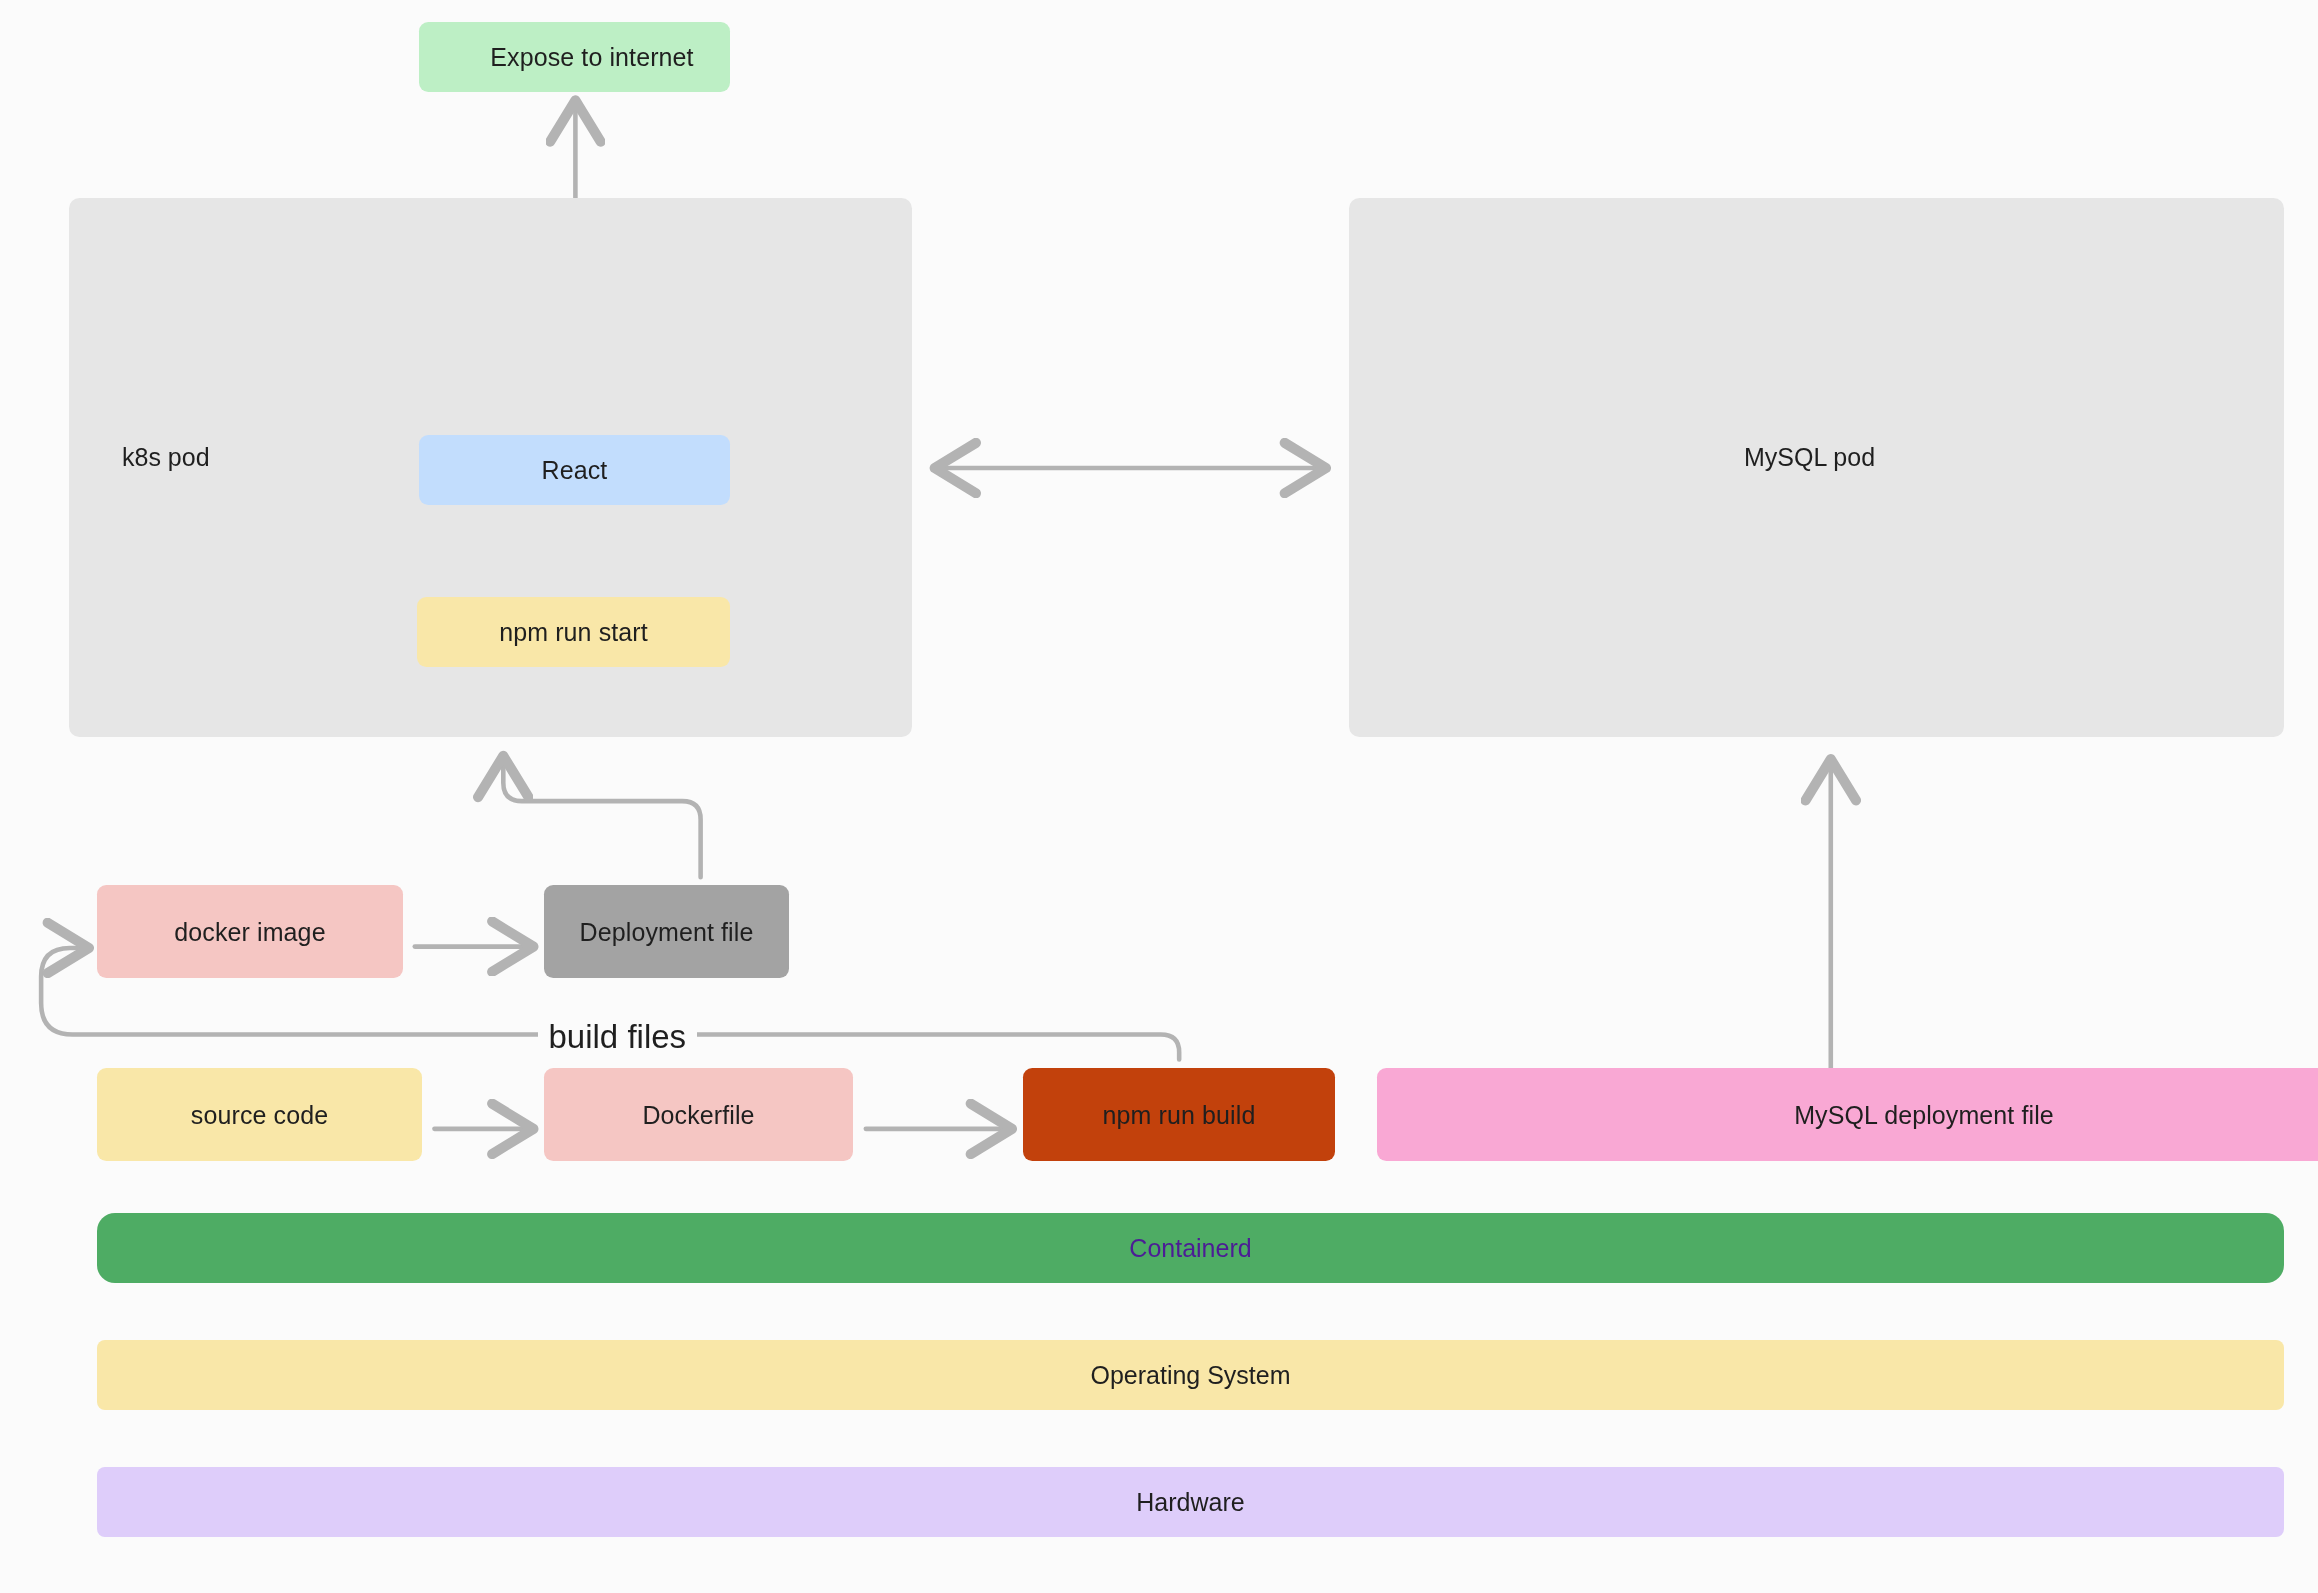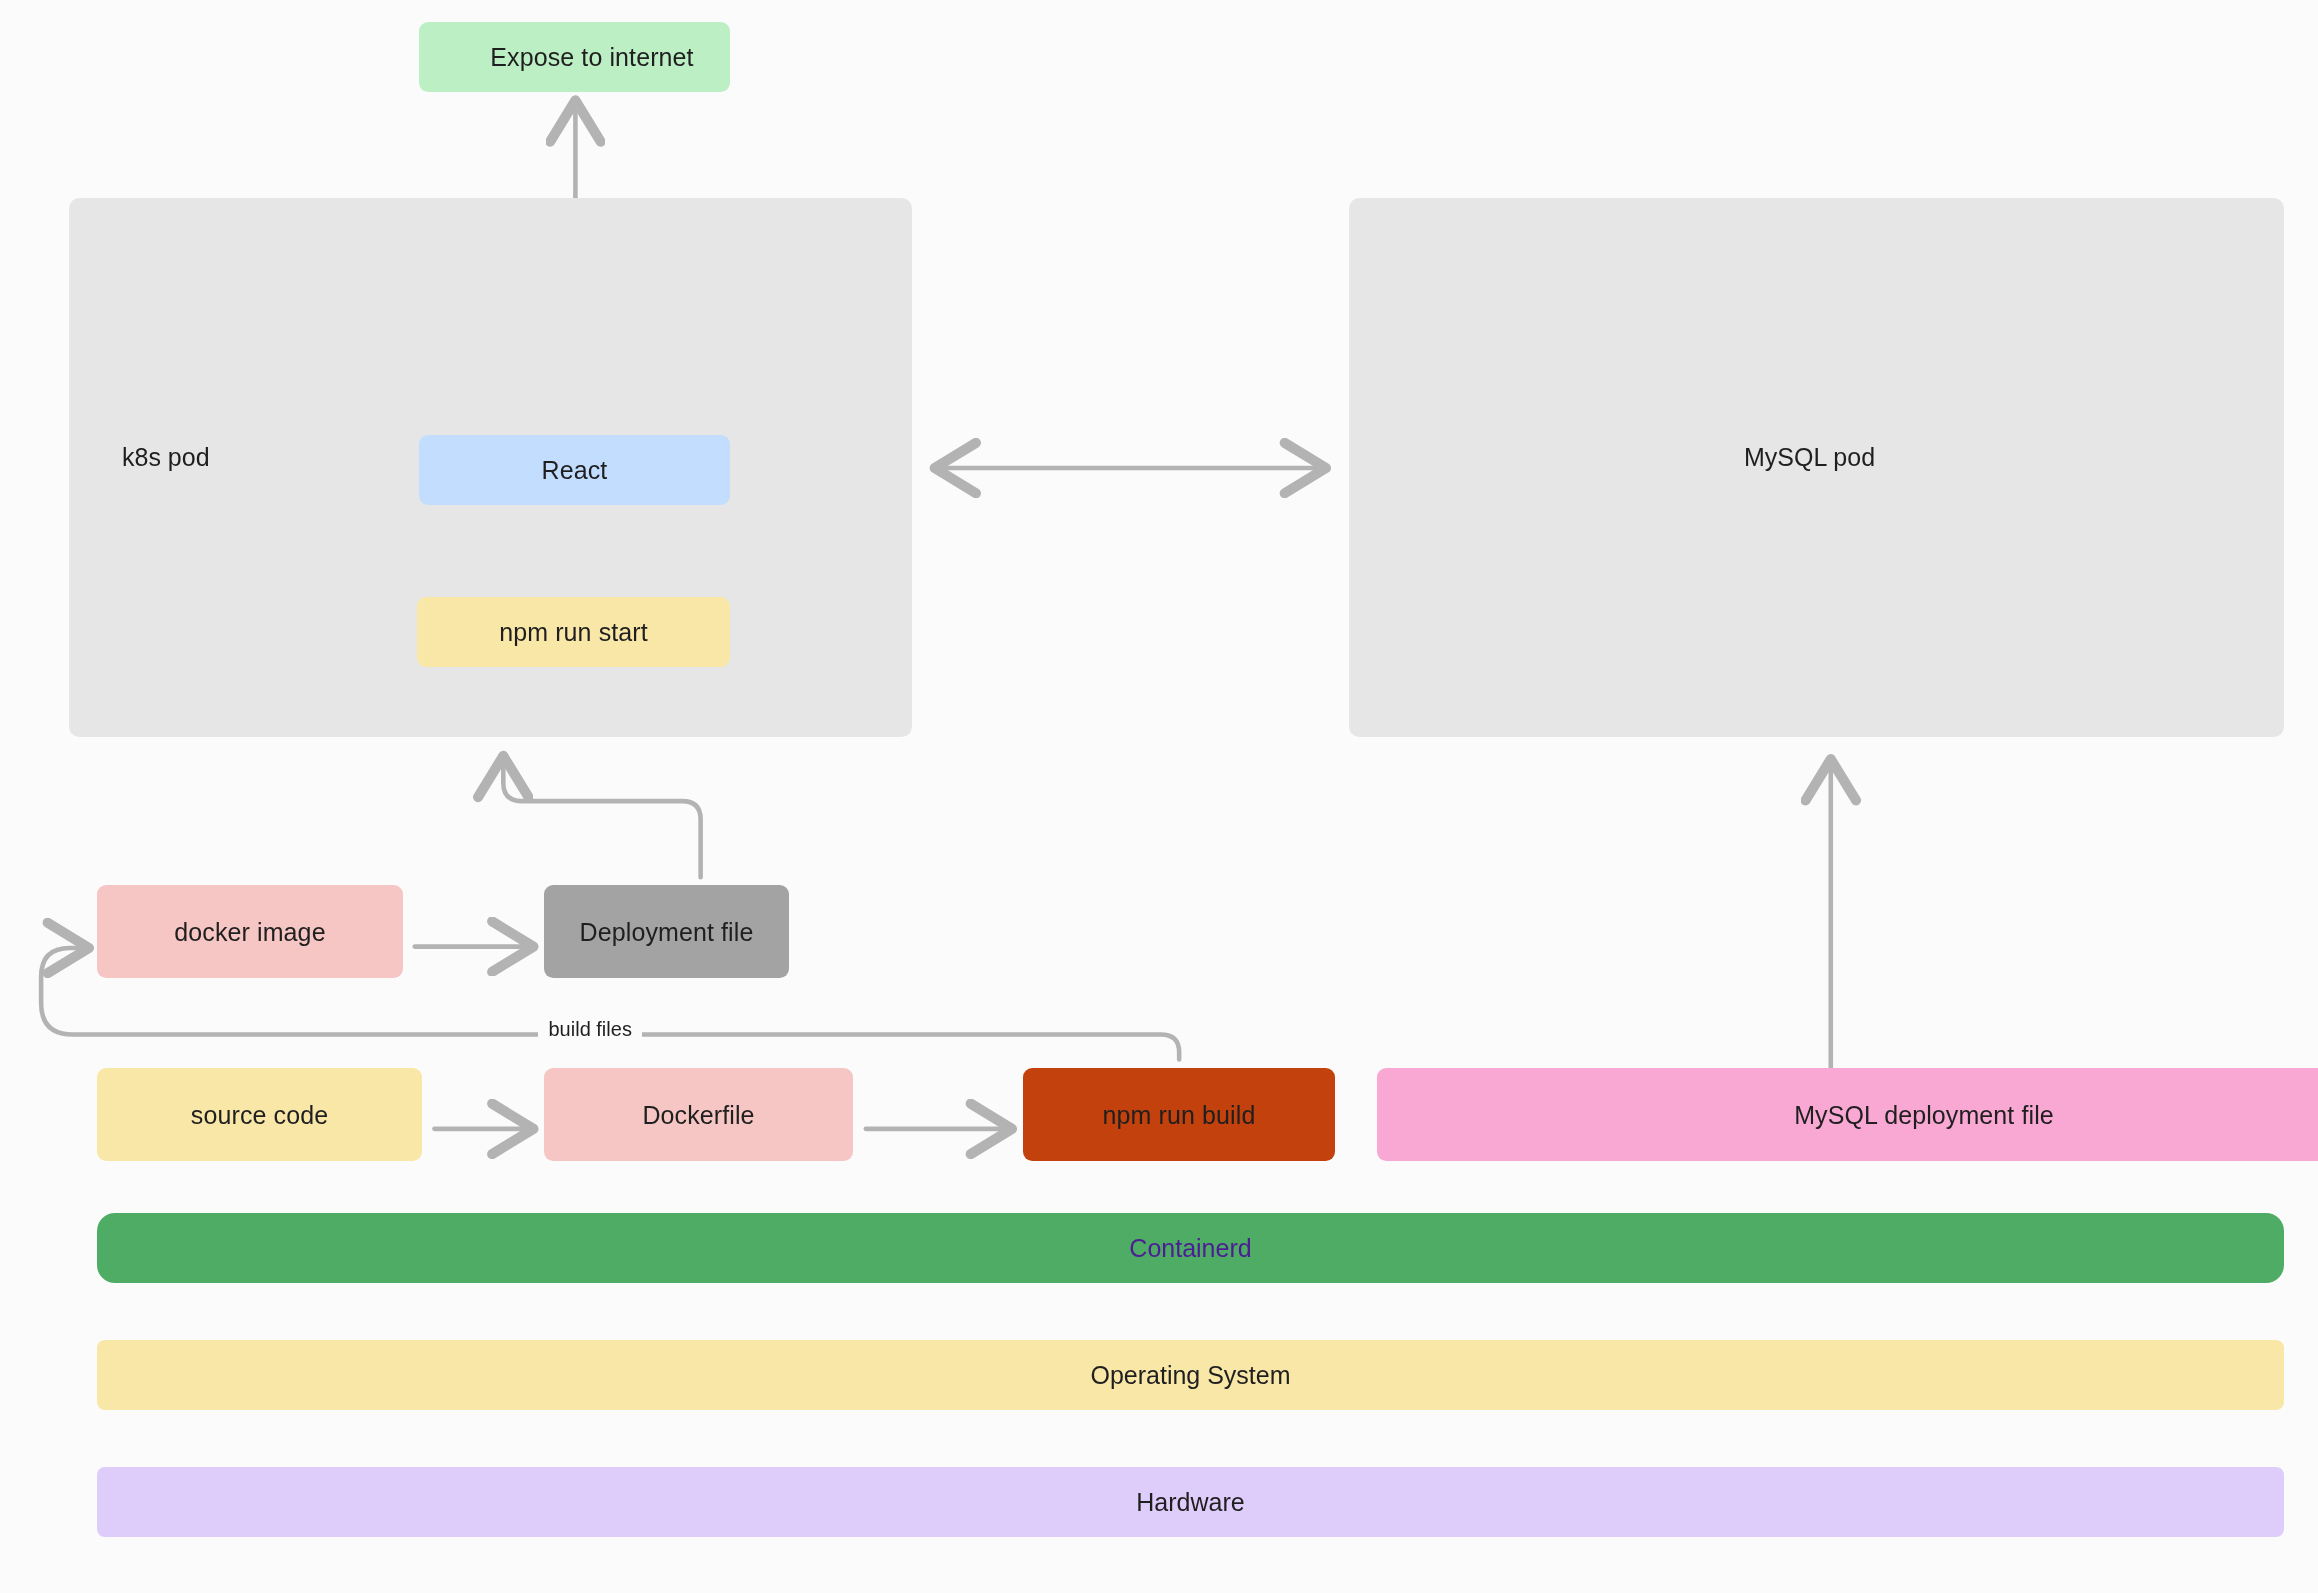--- a/index.html
+++ b/index.html
@@ -54,21 +54,21 @@
   svg.edges {
     position: absolute;
     left: 0;
     top: 0;
     width: 2319px;
     height: 1593px;
     pointer-events: none;
   }
   .edge-label {
     position: absolute;
-    font-size: 20px;
+    font-size: 33px;
     color: #1F1F1F;
     background: #FBFBFB;
     padding: 0 10.5px;
     white-space: nowrap;
   }
 </style>
 </head>
 <body>
 
 <div id="canvas">

